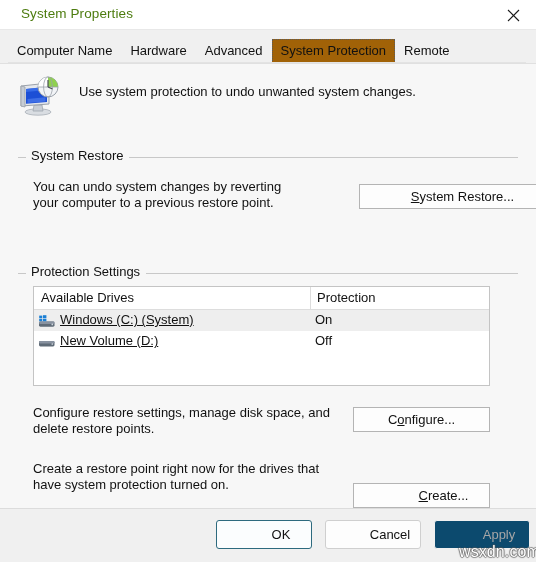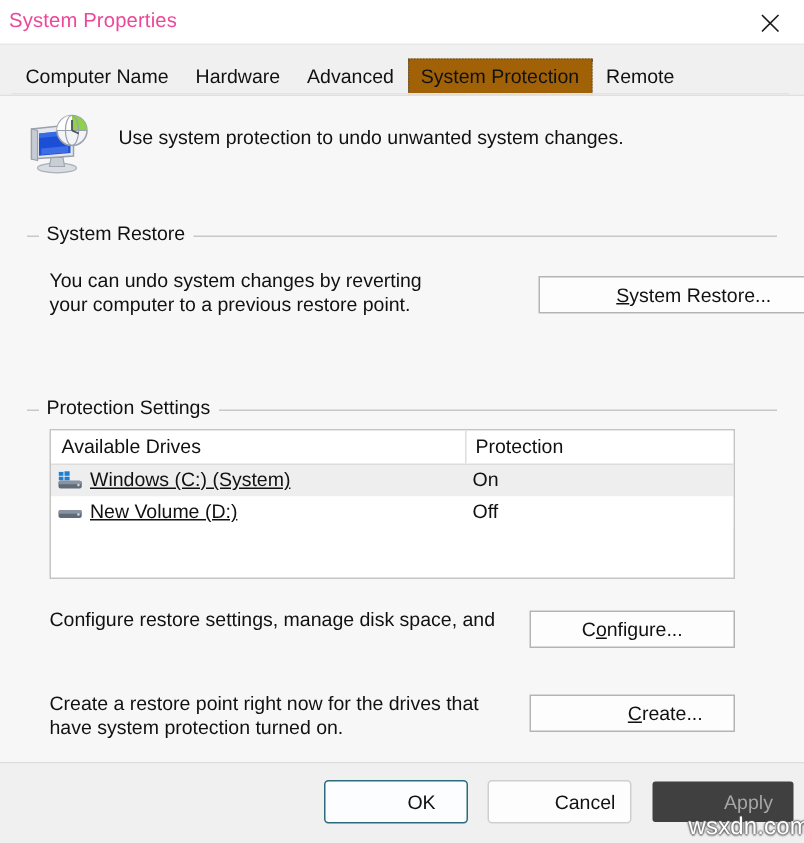--- a/index.html
+++ b/index.html
@@ -28,24 +28,24 @@
     position: absolute;
     left: 0; top: 0;
     width: 536px;
     height: 30px;
     background: #ffffff;
     border-bottom: 1px solid #e8e8e8;
     box-sizing: border-box;
   }
   .title-text {
     position: absolute;
-    left: 6px;
+    left: 21px;
     top: 6px;
     font-size: 13.5px;
-    color: #ec4899;
+    color: #4d7c0f;
     letter-spacing: 0.1px;
     white-space: nowrap;
   }
   .close-btn {
     position: absolute;
     right: 0;
     top: 0;
     width: 45px;
     height: 30px;
     display: flex;
@@ -271,21 +271,21 @@
     cursor: default;
     white-space: nowrap;
     padding-left: 34px;
   }
   .fbtn.default {
     border: 1px solid #2d6a7e;
     background: #fbfdfe;
   }
   .fbtn.disabled {
     color: #a6a6a6;
-    background: #404040;
+    background: #0c4a6e;
     border: 1px solid #f0f0f0;
   }
 
   .watermark {
     position: absolute;
     left: 459px;
     top: 543px;
     font-size: 16px;
     color: #ffffff;
     text-shadow: 0 0 1px rgba(90,90,90,0.95), 0 1px 1px rgba(90,90,90,0.6),
@@ -403,32 +403,33 @@
             <circle cx="14.3" cy="8.0" r="0.85" fill="#cfd6de"></circle>
           </svg>
         </div>
         <div class="lv-cell-name">New Volume (D:)</div>
         <div class="lv-cell-prot">Off</div>
       </div>
     </div>
 
     <div class="desc" style="left:33px; top:341px; width:320px;">
       <div>Configure restore settings, manage disk space, and</div>
+      <div>delete restore points.</div>
     </div>
 
     <div class="btn" style="left:353px; top:343px; width:137px; height:25px;">
       <span><span>C</span><span class="acc">o</span><span>nfigure...</span></span>
     </div>
 
     <div class="desc" style="left:33px; top:397px; width:330px;">
       <div>Create a restore point right now for the drives that</div>
       <div>have system protection turned on.</div>
     </div>
 
-    <div class="btn" style="left:353px; top:399px; width:137px; height:25px;padding-left:44px;">
+    <div class="btn" style="left:353px; top:419px; width:137px; height:25px;padding-left:44px;">
       <span><span class="acc">C</span><span>reate...</span></span>
     </div>
 
   </div>
 
   <div class="footer">
     <div class="fbtn default" style="left:216px;">OK</div>
     <div class="fbtn" style="left:325px;">Cancel</div>
     <div class="fbtn disabled" style="left:434px;">Apply</div>
   </div>

